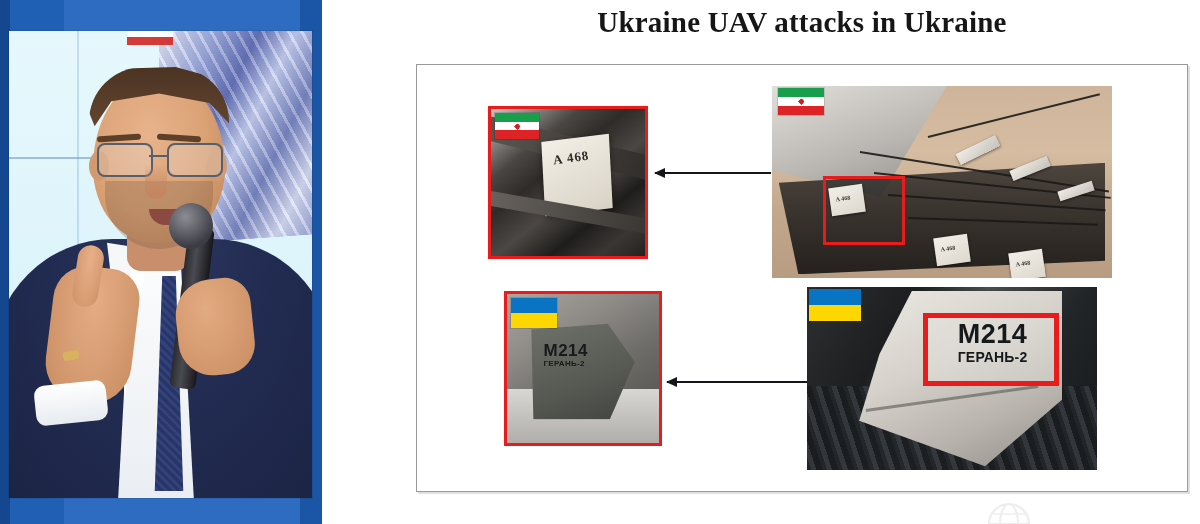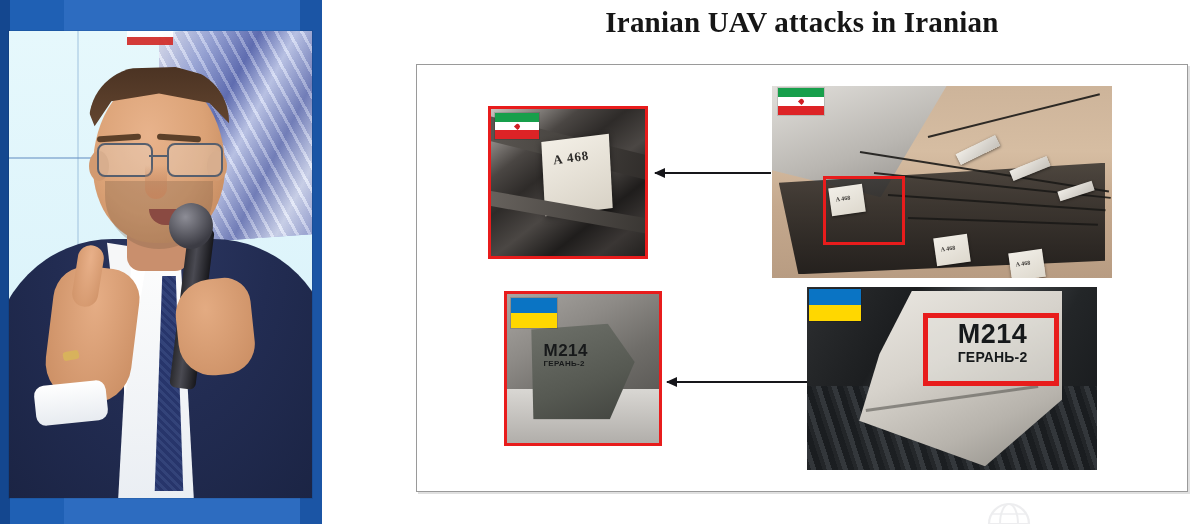--- a/index.html
+++ b/index.html
@@ -427,21 +427,21 @@
       <div class="mic-head"></div>
       <div class="hand-r"></div>
       <div class="hand-l"></div>
       <div class="finger-up"></div>
       <div class="ring"></div>
       <div class="cuff"></div>
     </div>
   </div>
 </div>
 
-<div class="slide-title">Iranian UAV attacks in Iranian</div>
+<div class="slide-title">Ukraine UAV attacks in Ukraine</div>
 
 <div class="slide-frame">
 
   <div id="photo-a468-closeup" class="photo bordered">
     <div class="a468-scene">
       <div class="a468-panel"></div>
       <div class="a468-label">A 468</div>
     </div>
     <div class="flag flag-ir" style="left:4px; top:4px; width:44px; height:26px;">
       <div class="emblem"></div>

